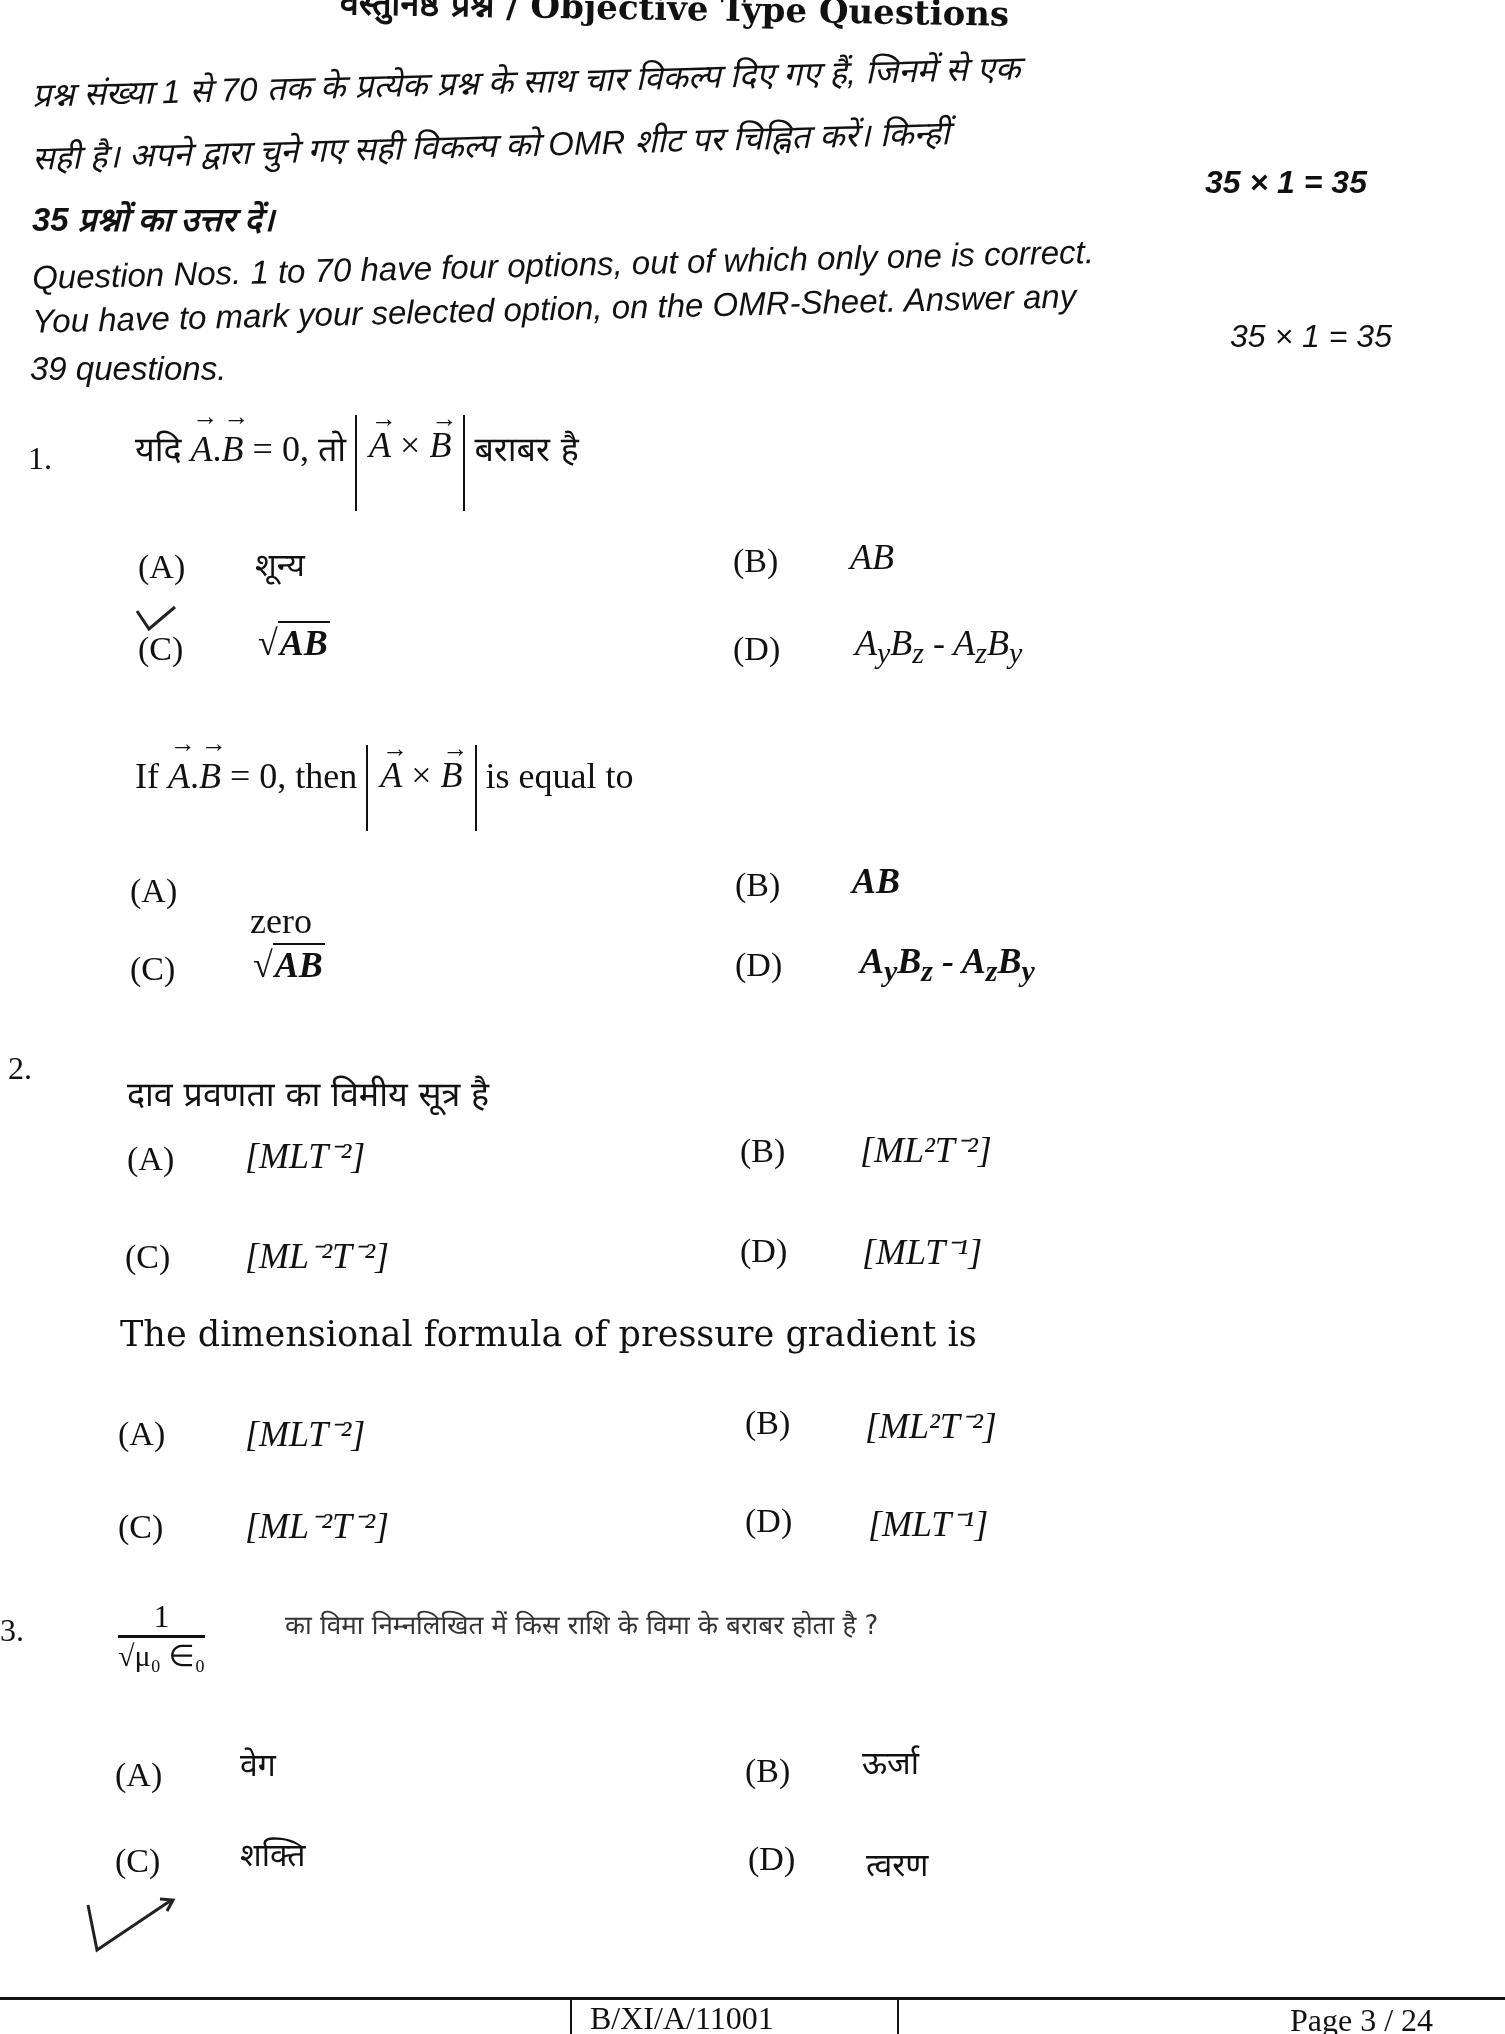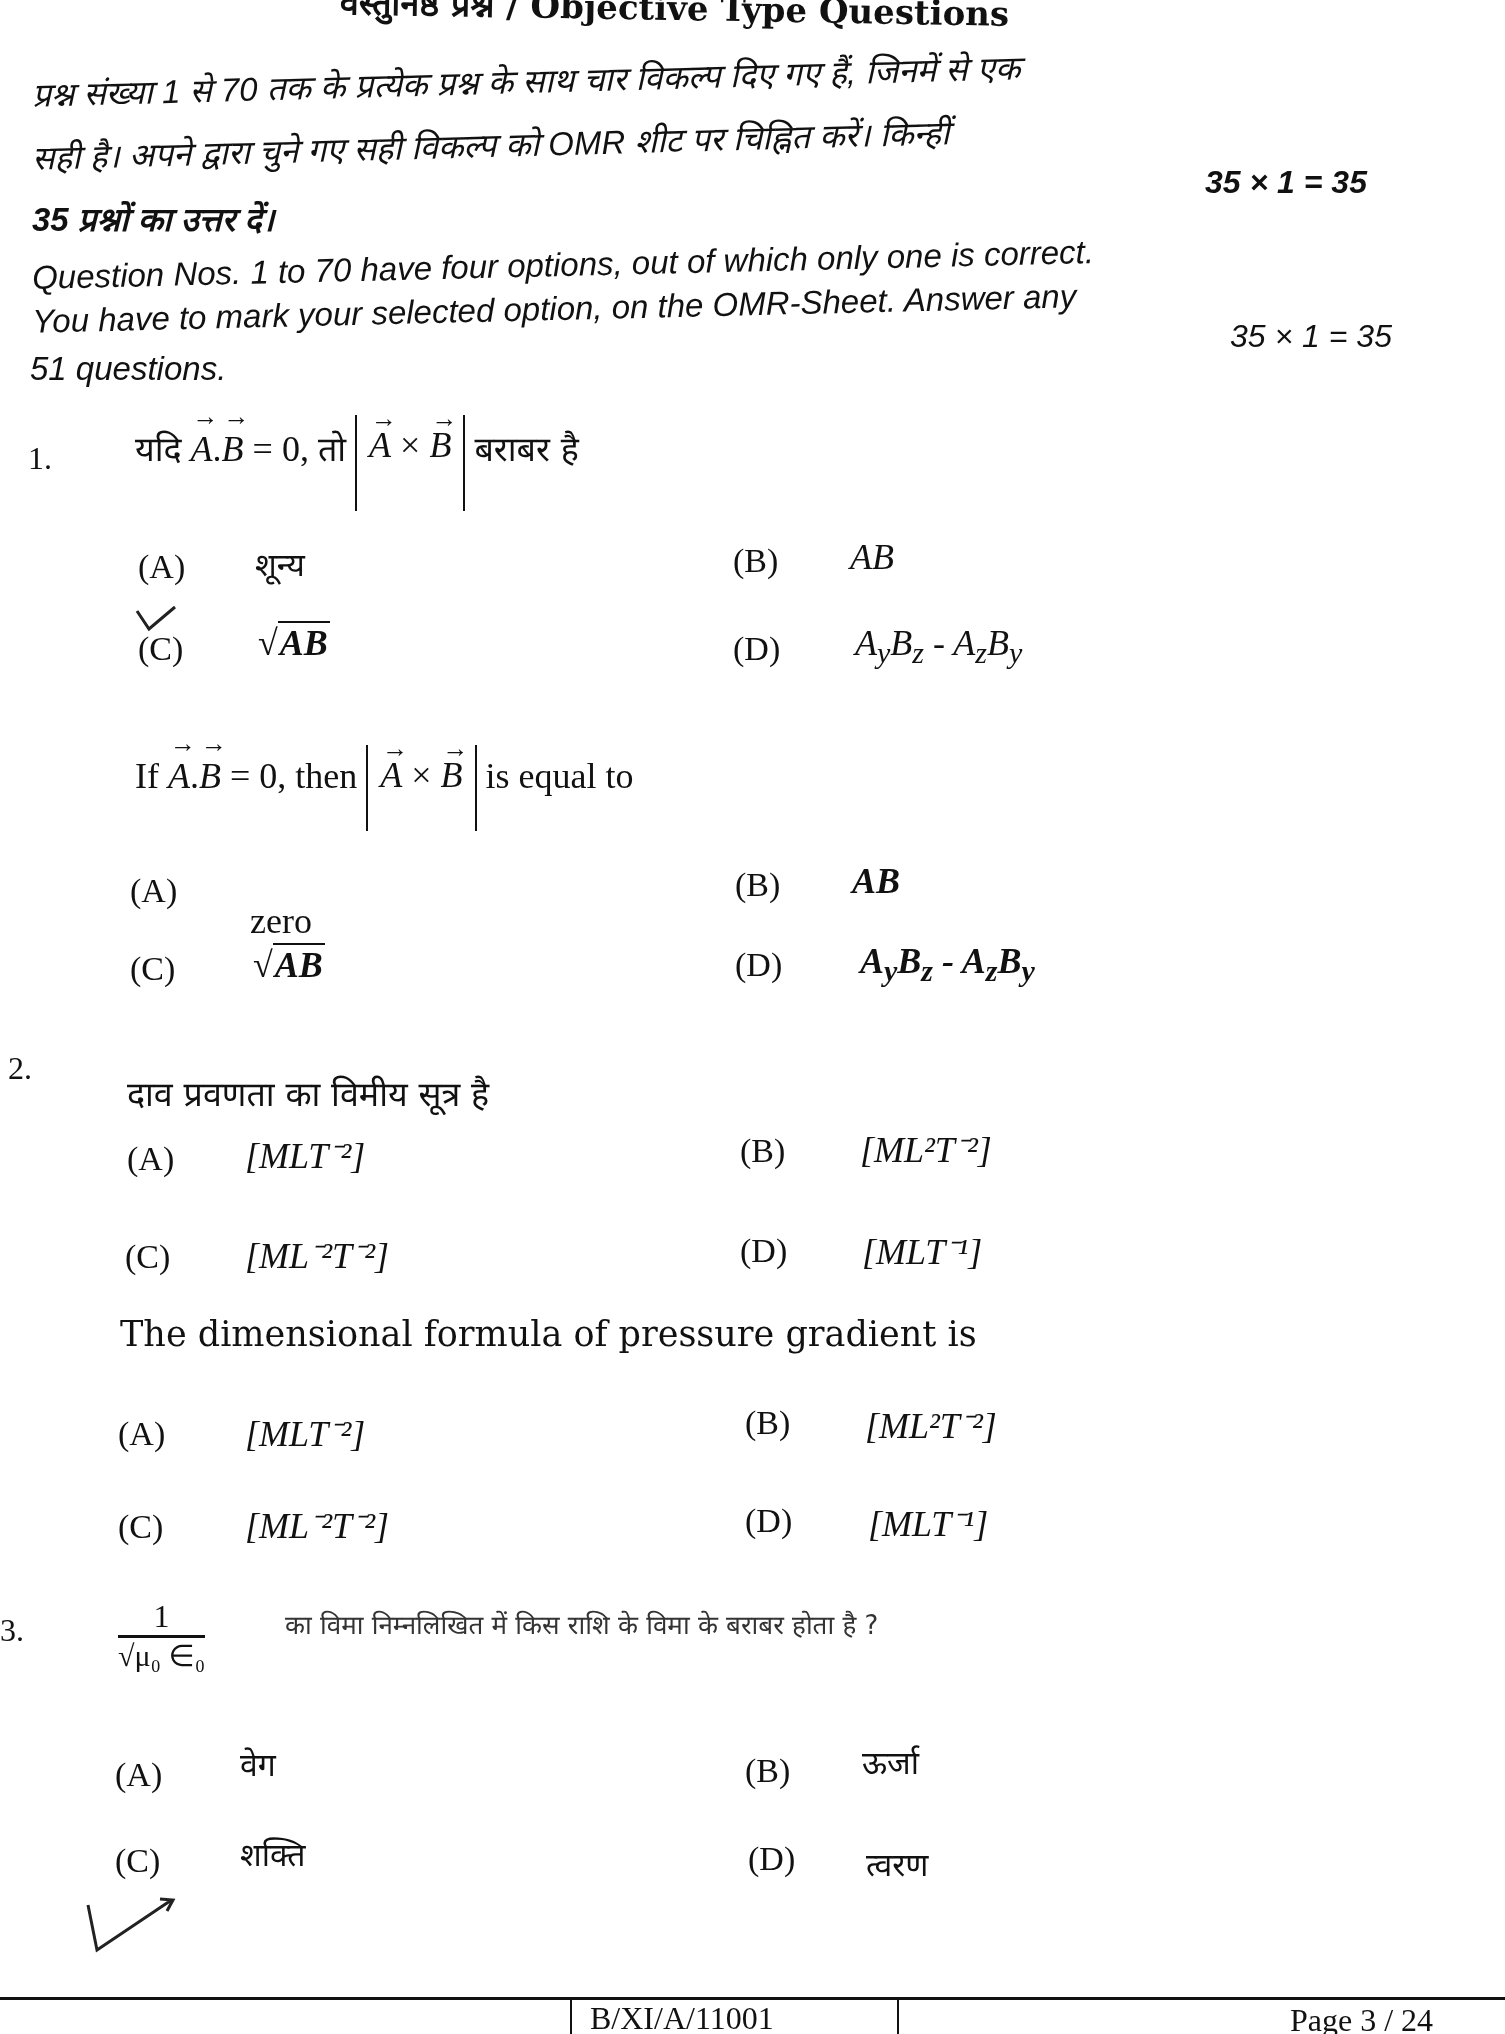--- a/index.html
+++ b/index.html
@@ -41,21 +41,21 @@
 <div class="abs hdr">वस्तुनिष्ठ प्रश्न / Objective Type Questions</div>
 
 <div class="abs inst-hi" style="left:32px; top:58px; transform:rotate(-1.6deg);">प्रश्न संख्या 1 से 70 तक के प्रत्येक प्रश्न के साथ चार विकल्प दिए गए हैं, जिनमें से एक</div>
 <div class="abs inst-hi" style="left:32px; top:122px; transform:rotate(-1.6deg);">सही है। अपने द्वारा चुने गए सही विकल्प को OMR शीट पर चिह्नित करें। किन्हीं</div>
 <div class="abs marks bold" style="left:1205px; top:164px;">35 × 1 = 35</div>
 <div class="abs inst-hi" style="left:32px; top:196px; font-weight:bold;">35 प्रश्नों का उत्तर दें।</div>
 
 <div class="abs inst-en" style="left:32px; top:246px; transform:rotate(-1.4deg);">Question Nos. 1 to 70 have four options, out of which only one is correct.</div>
 <div class="abs inst-en" style="left:32px; top:290px; transform:rotate(-1.4deg);">You have to mark your selected option, on the OMR-Sheet. Answer any</div>
 <div class="abs marks light" style="left:1230px; top:318px;">35 × 1 = 35</div>
-<div class="abs inst-en" style="left:30px; top:350px;">51 questions.</div>
+<div class="abs inst-en" style="left:30px; top:350px;">39 questions.</div>
 
 <div class="abs qnum" style="left:28px; top:440px;">1.</div>
 <div class="abs qtext" style="left:135px; top:425px;">
   <span class="qtext-hi">यदि</span>
   <span class="vec">A</span><span>.</span><span class="vec">B</span>
   <span>= 0,</span>
   <span class="qtext-hi">तो</span>
   <span class="absbar">
     <span class="vec">A</span>
     <span>×</span>

